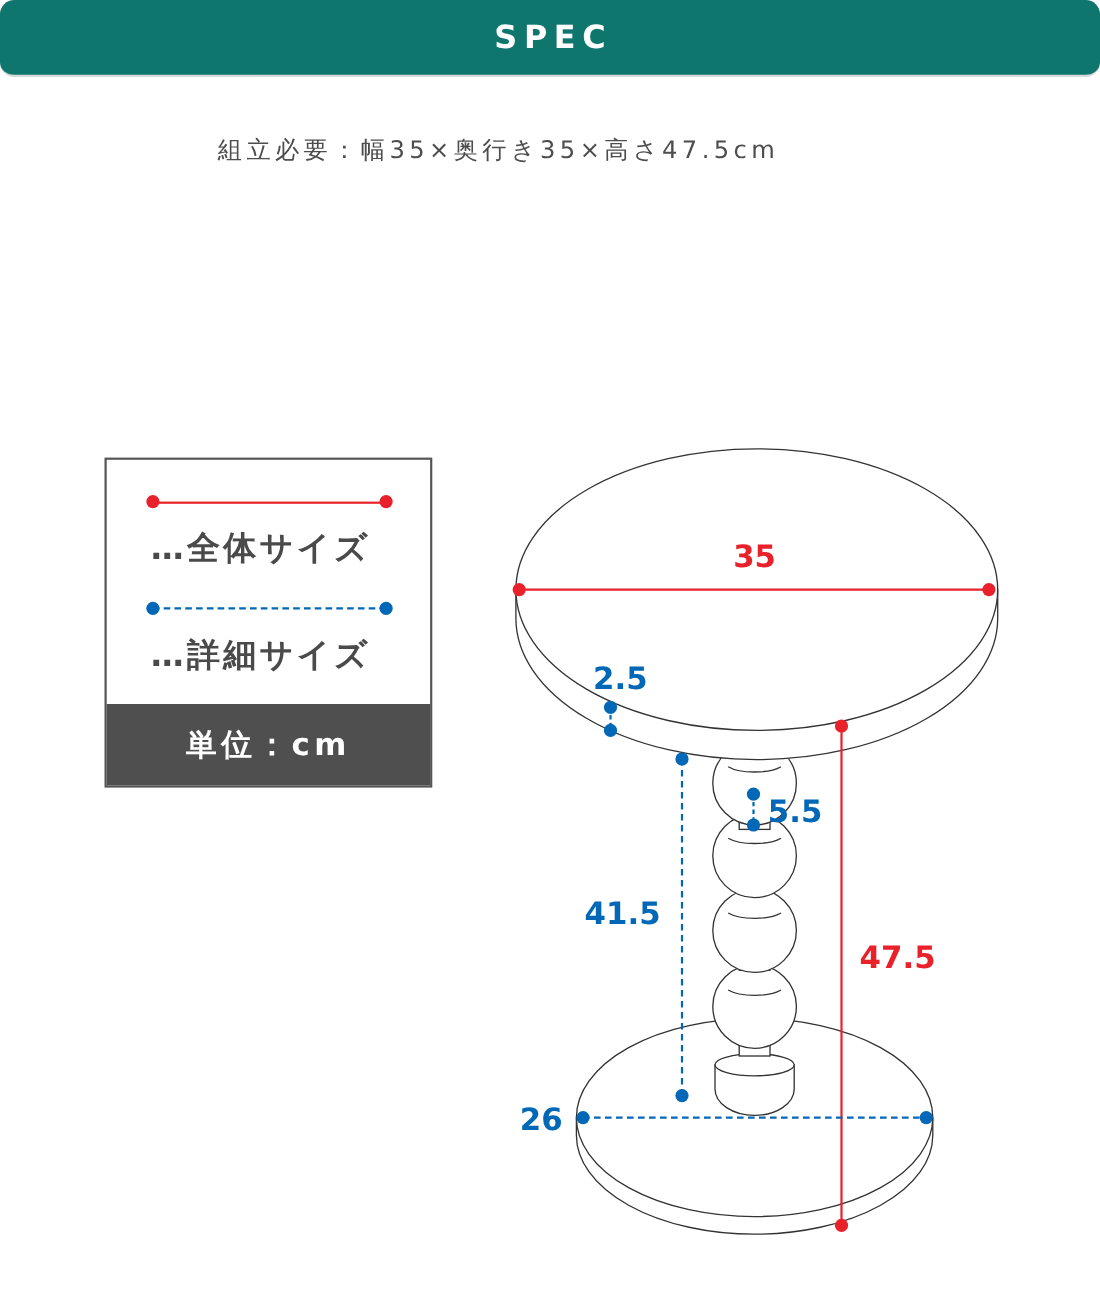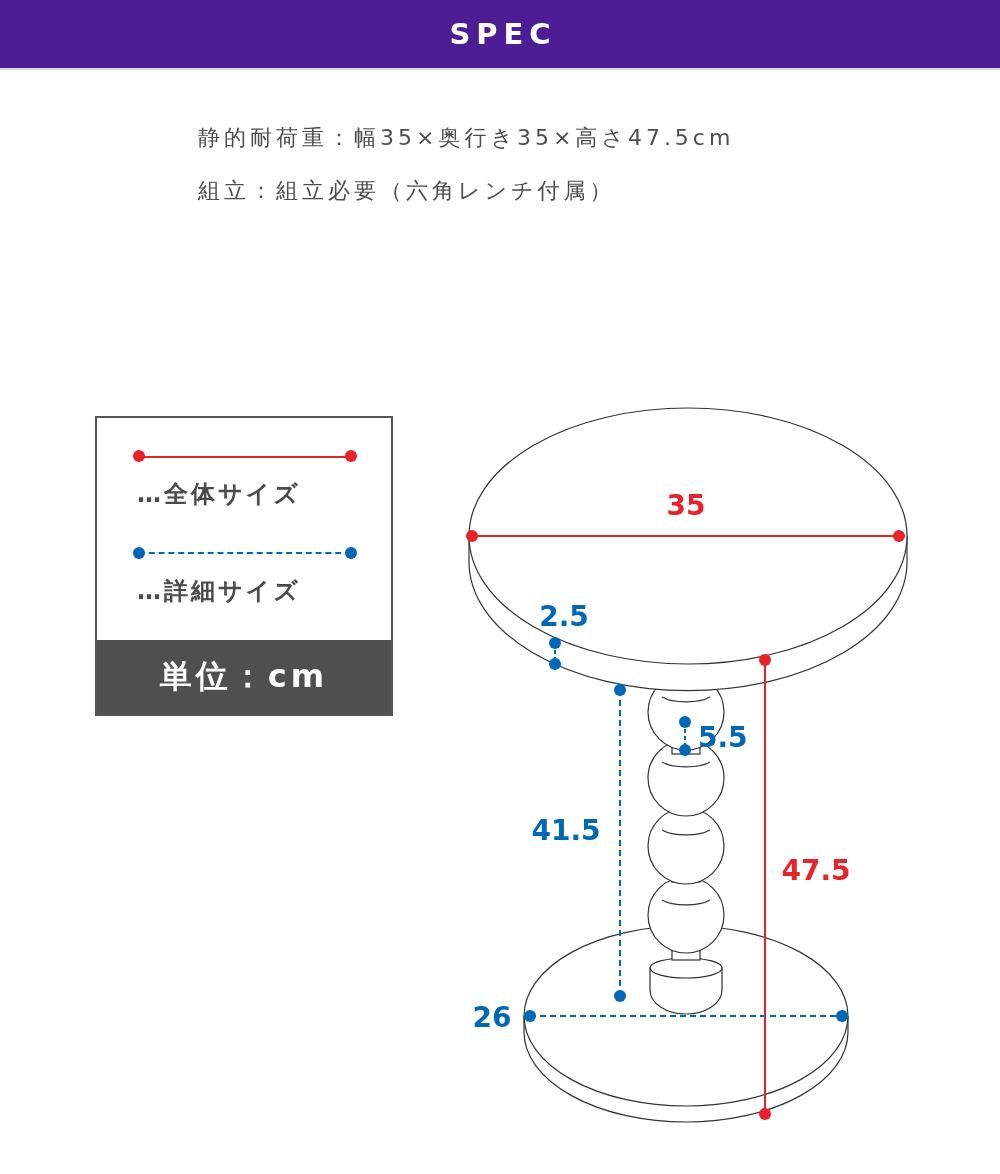--- a/index.html
+++ b/index.html
@@ -1,53 +1,52 @@
 <!DOCTYPE html>
 <html><head>
 <meta charset="utf-8">
 <style>
   html, body { margin: 0; padding: 0; background: #ffffff; }
   body { width: 1000px; height: 1174px; position: relative; overflow: hidden;
          font-family: "DejaVu Sans", sans-serif; color: #4a4a4a; }
   .header { position: absolute; left: 0; top: 0; width: 1000px; height: 70px;
-            background: #4c1d95; border-bottom: 2px solid #d9d9d9; box-sizing: border-box;
-            display: flex; align-items: center; justify-content: center; }
+            background: #0f766e; border-bottom: 2px solid #d9d9d9; box-sizing: border-box;
+            display: flex; align-items: center; justify-content: center; border-radius: 13px; }
   .header-title { color: #ffffff; font-family: "DejaVu Sans", sans-serif; font-weight: bold;
                   font-size: 29px; letter-spacing: 6px; padding-left: 6px; }
   .specs { position: absolute; left: 198px; top: 118px; }
   .spec-line { height: 53px; line-height: 40px; font-size: 22px; letter-spacing: 4px; color: #4d4d4d;
                white-space: nowrap; }
   .legend { position: absolute; left: 95px; top: 416px; width: 298px; height: 300px;
             border: 2px solid #555; box-sizing: border-box; background: #fff; }
   .legend-line { position: absolute; left: 42px; width: 212px; }
   .legend-line.red { top: 38px; height: 2px; background: #e8212a; }
   .legend-line.blue { top: 134px; height: 0; border-top: 2px dashed #0068b7; }
   .dot { position: absolute; width: 12px; height: 12px; border-radius: 50%; top: -6px; }
   .legend-line.blue .dot { top: -7px; }
   .dot.l { left: -6px; } .dot.r { right: -6px; }
   .dot.red { background: #e8212a; } .dot.blue { background: #0068b7; }
-  .legend-text { position: absolute; left: 40px; width: 230px; font-size: 24px; font-weight: bold;
+  .legend-text { position: absolute; left: 40px; width: 230px; font-size: 30px; font-weight: bold;
                  color: #4a4a4a; letter-spacing: 3px; white-space: nowrap; }
   .legend-text.t1 { top: 60px; } .legend-text.t2 { top: 157px; }
   .legend-unit { position: absolute; left: 0; bottom: 0; width: 100%; height: 74px;
                  background: #4f4f4f; color: #fff; display: flex; align-items: center;
-                 justify-content: center; font-size: 32px; font-weight: bold; letter-spacing: 4px; }
+                 justify-content: center; font-size: 28px; font-weight: bold; letter-spacing: 4px; }
   .diagram { position: absolute; left: 0; top: 0; }
   .dim-label { font-family: "DejaVu Sans", sans-serif; font-weight: bold; font-size: 28px; }
 </style>
 </head>
 <body>
 
 <div class="header">
   <span class="header-title">SPEC</span>
 </div>
 
 <div class="specs">
-  <div class="spec-line">静的耐荷重：幅35×奥行き35×高さ47.5cm</div>
-  <div class="spec-line">組立：組立必要（六角レンチ付属）</div>
+  <div class="spec-line">組立必要：幅35×奥行き35×高さ47.5cm</div>
 </div>
 
 <div class="legend">
   <div class="legend-line red">
     <span class="dot red l"></span>
       <span class="dot red r"></span>
   </div>
   <div class="legend-text t1">…全体サイズ</div>
   <div class="legend-line blue">
     <span class="dot blue l"></span>

